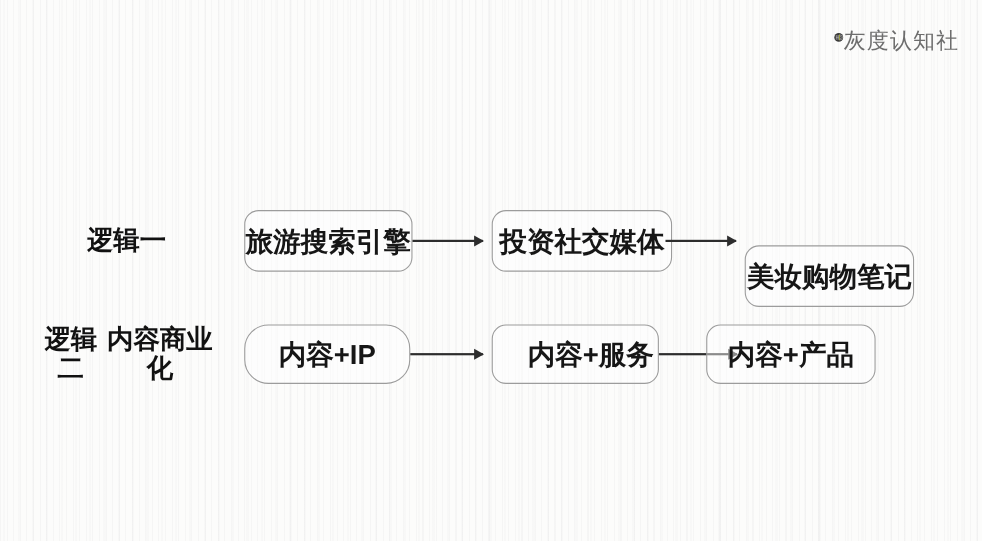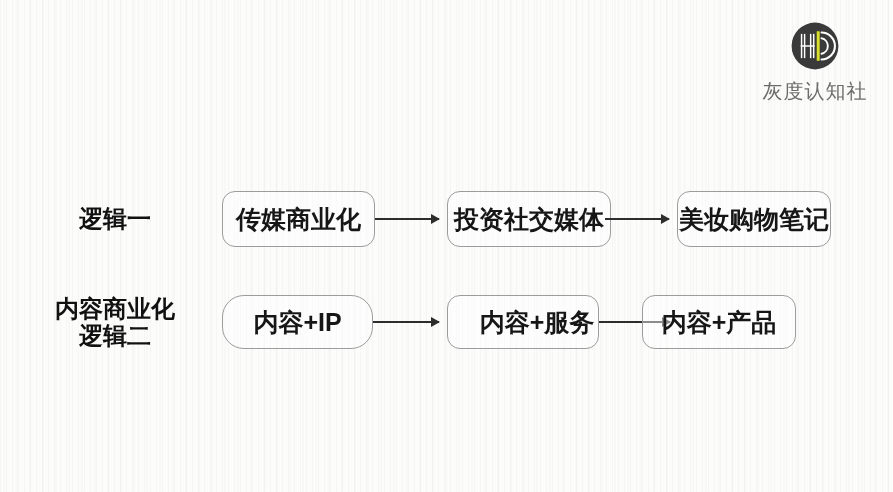--- a/index.html
+++ b/index.html
@@ -13,36 +13,36 @@
     margin:0 auto;
     overflow:hidden;
     background-color:#fcfcfb;
     background-image:
       repeating-linear-gradient(90deg, rgba(120,120,130,0.05) 0px, rgba(120,120,130,0.05) 1px, transparent 1px, transparent 6px),
       repeating-linear-gradient(90deg, transparent 0px, transparent 3px, rgba(120,120,130,0.03) 3px, rgba(120,120,130,0.03) 5px, transparent 5px, transparent 13px);
   }
 
   
   .logo{
-    position:absolute;top:20px;left:758px;width:114px;
-    display:flex;flex-direction:column;align-items:center;
+    position:absolute;top:8px;left:758px;width:114px;
+    display:flex;align-items:center;
   }
   .logo-mark{width:52px;height:52px;display:block;}
   .brand{
     margin-top:8px;
     font-size:20px;line-height:22px;
     color:#6d6d6d;
     letter-spacing:1px;
     white-space:nowrap;
   }
 
   
   .row-label{
     position:absolute;left:34px;width:162px;
-    display:flex;flex-direction:column;justify-content:center;align-items:center;
+    display:flex;flex-direction:row;justify-content:center;align-items:center;
     text-align:center;
     font-weight:bold;color:#111111;
     font-size:24px;line-height:27px;
   }
   .row-label.r1{top:190px;height:56px;}
   .row-label.r2{top:294px;height:56px;}
 
   
   .node{
     position:absolute;
@@ -52,21 +52,21 @@
     display:flex;align-items:center;justify-content:center;
     font-weight:bold;color:#161616;
     font-size:25px;
     background:rgba(255,255,255,0.45);
     white-space:nowrap;
   }
   .r1n{top:191px;height:56px;}
   .r2n{top:295px;height:54px;}
   .n-a1{left:222px;width:153px;}
   .n-a2{left:447px;width:164px;}
-  .n-a3{left:677px;width:154px;}
+  .n-a3{left:677px;width:154px;margin-top:32px;}
   .n-b1{left:222px;width:151px;border-radius:22px;}
   .n-b2{left:447px;width:152px;padding-left:28px;}
   .n-b3{left:642px;width:154px;}
 
   
   .arrow{
     position:absolute;height:2px;background:#2d2d2d;
   }
   .arrow::after{
     content:"";
@@ -105,34 +105,34 @@
         <path d="M37.5 21 A9.2 9.2 0 0 1 37.5 39" stroke-width="2.2"></path>
       </g>
     </svg>
     <div class="brand">灰度认知社</div>
   </div>
 
   <div class="row-label r1">
     <span>逻辑一</span>
   </div>
   <div class="node r1n n-a1">
-    <span>传媒商业化</span>
+    <span>旅游搜索引擎</span>
   </div>
   <div class="arrow ar1a"></div>
   <div class="node r1n n-a2">
     <span>投资社交媒体</span>
   </div>
   <div class="arrow ar1b"></div>
   <div class="node r1n n-a3">
     <span>美妆购物笔记</span>
   </div>
 
   <div class="row-label r2">
+    <span>逻辑二</span>
     <span>内容商业化</span>
-    <span>逻辑二</span>
   </div>
   <div class="node r2n n-b1">
     <span>内容+IP</span>
   </div>
   <div class="arrow ar2a"></div>
   <div class="node r2n n-b2">
     <span>内容+服务</span>
   </div>
   <div class="arrow ar2b"></div>
   <div class="node r2n n-b3">

